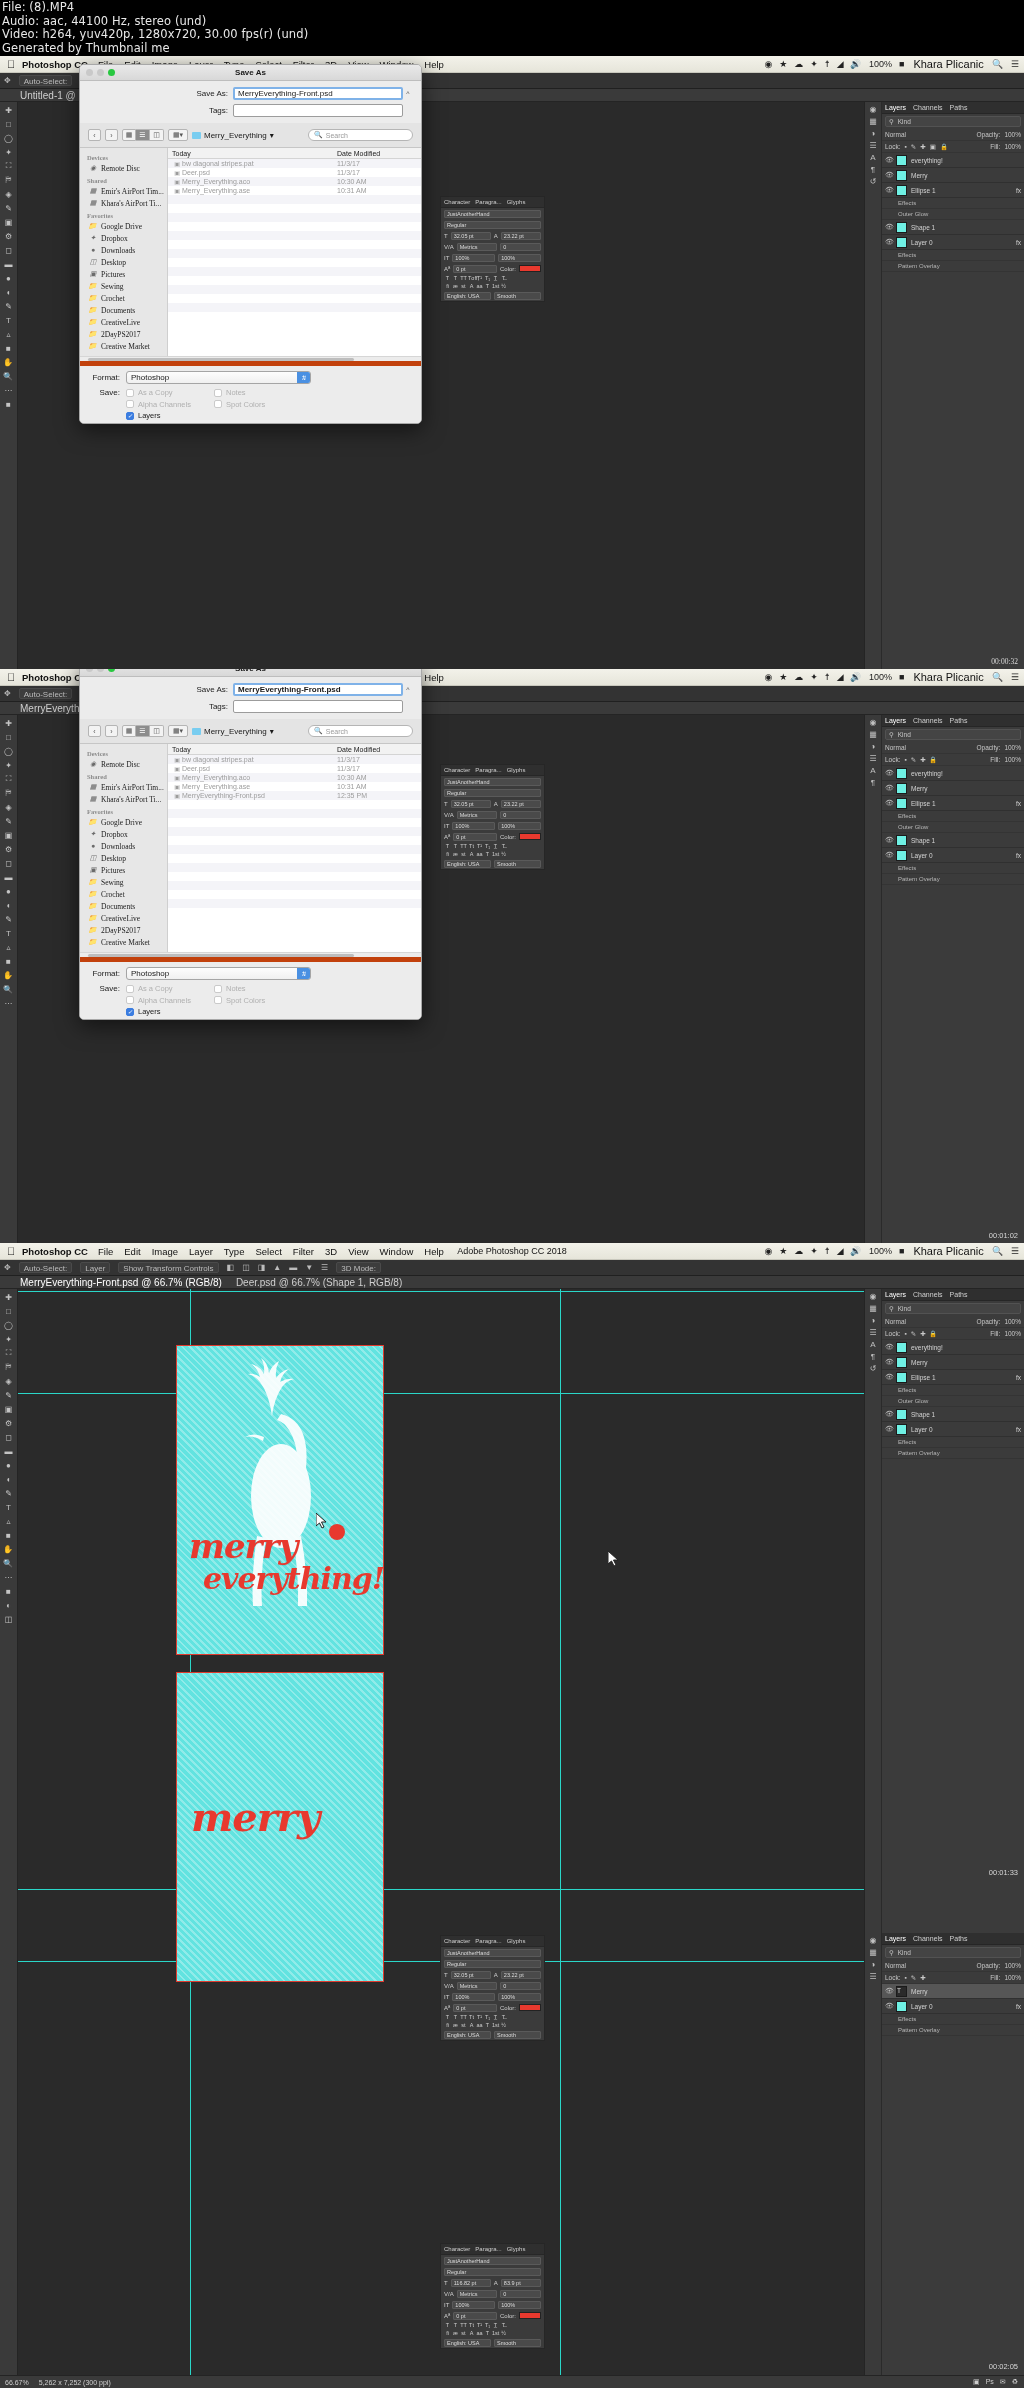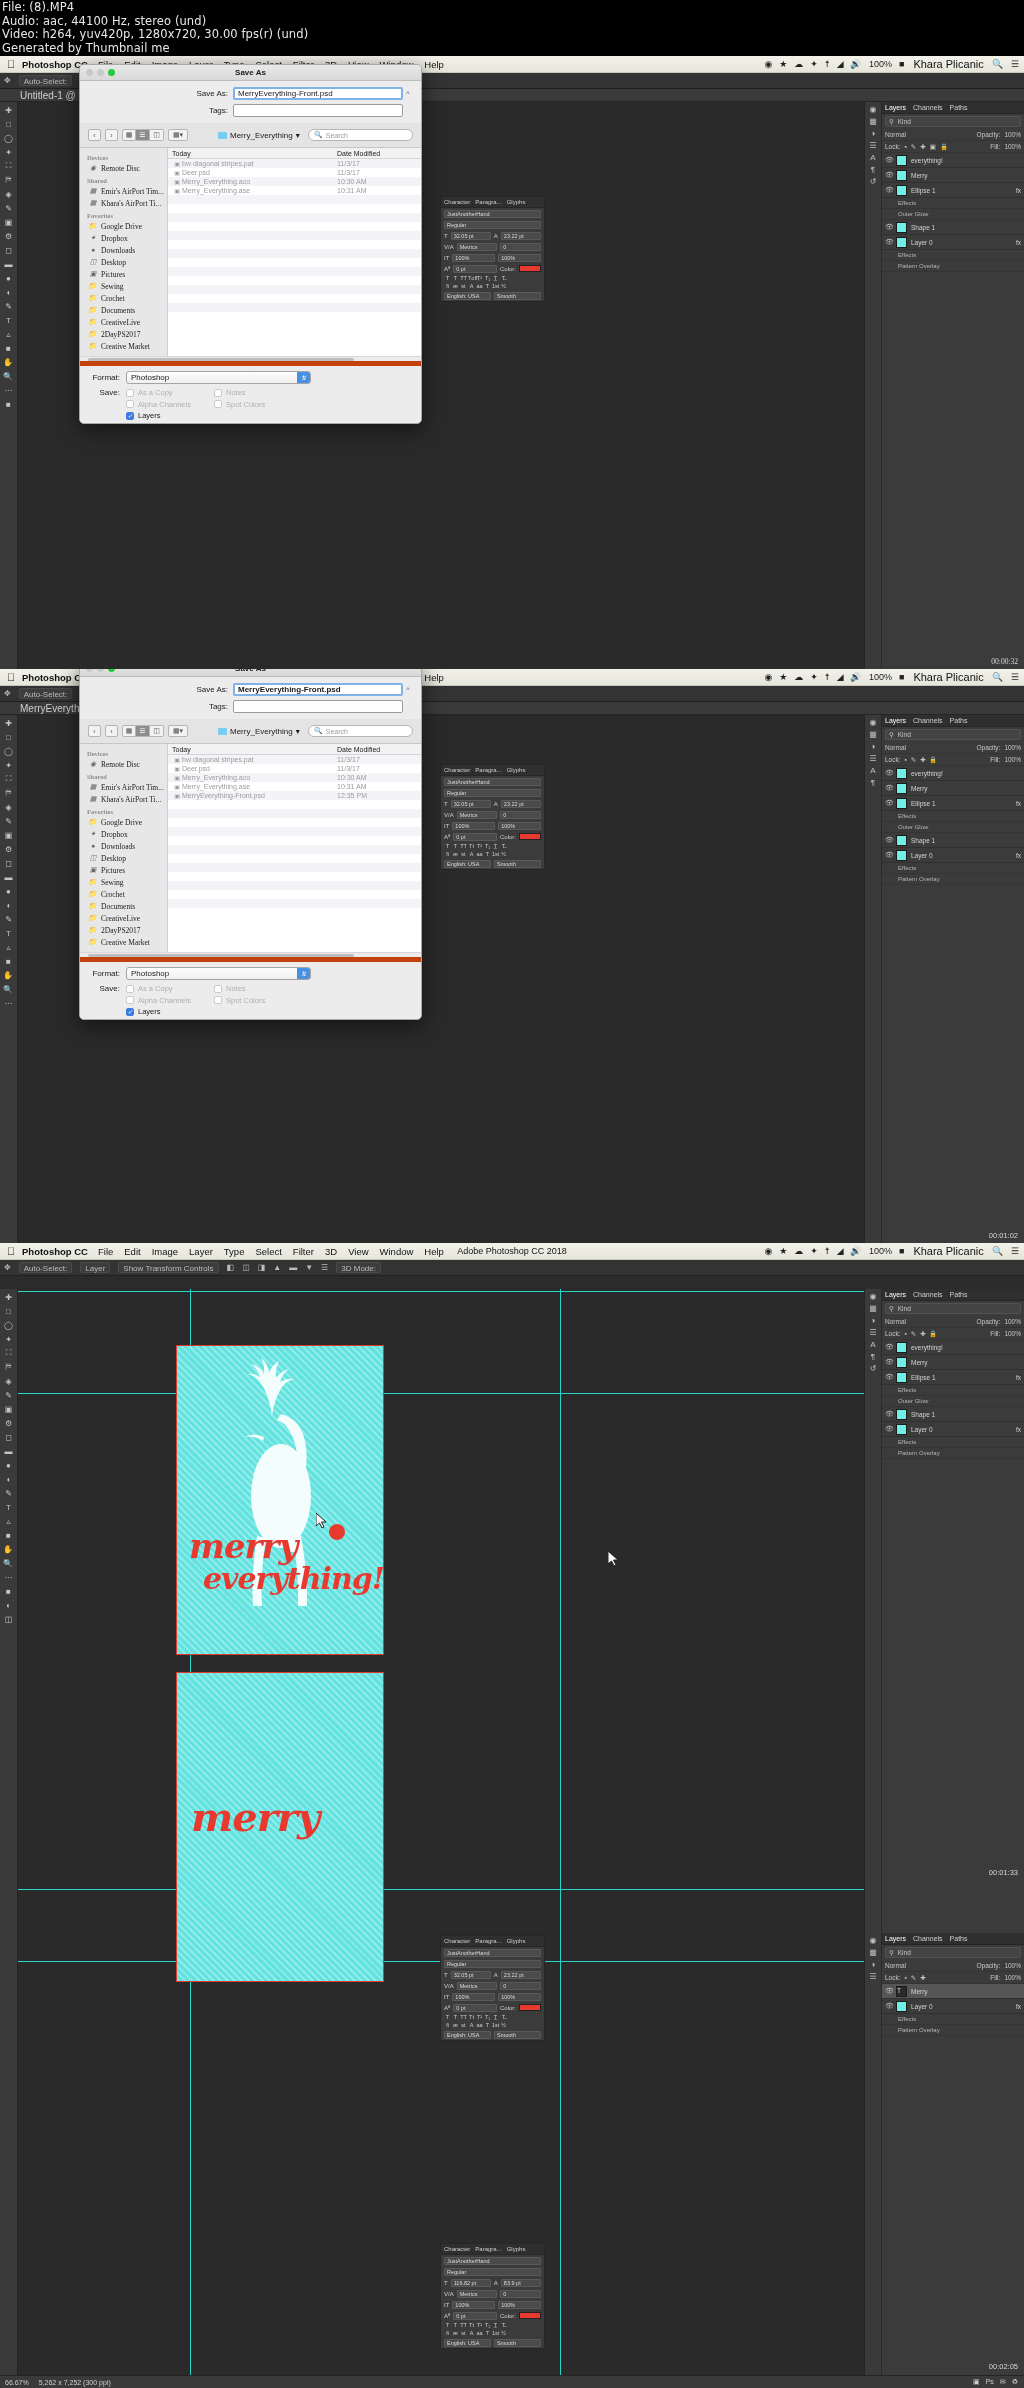--- a/index.html
+++ b/index.html
@@ -116,21 +116,21 @@
   .dlg .navbar { display:flex; align-items:center; gap:4px; padding:6px 8px; border-bottom:1px solid #c6c6c6;
                  background:#e4e4e4; }
   .dlg .nbtn { width:13px; height:12px; background:#f3f3f3; border:1px solid #b5b5b5; border-radius:2px;
                display:flex; align-items:center; justify-content:center; font-size:7px; color:#555; }
   .dlg .seg { display:flex; }
   .dlg .seg div { width:14px; height:12px; background:#f3f3f3; border:1px solid #b5b5b5; border-left:none;
                   display:flex; align-items:center; justify-content:center; font-size:7px; color:#555; }
   .dlg .seg div:first-child { border-left:1px solid #b5b5b5; border-radius:2px 0 0 2px; }
   .dlg .seg div:last-child { border-radius:0 2px 2px 0; }
   .dlg .seg div.on { background:#8d8d8d; color:#fff; }
-  .dlg .crumb { display:flex; align-items:center; gap:3px; font-size:8px; margin-left:26px; }
+  .dlg .crumb { display:flex; align-items:center; gap:3px; font-size:8px; }
   .dlg .folderico { width:9px; height:7px; background:#79cdf0; border-radius:1px; }
   .dlg .srch { margin-left:auto; width:105px; height:12px; background:#fff; border:1px solid #b5b5b5;
                border-radius:6px; display:flex; align-items:center; gap:3px; padding-left:5px; font-size:7px; color:#9a9a9a; }
   .dlg .body { display:flex; }
   .dlg .side { width:88px; background:#e7e7e7; border-right:1px solid #cfcfcf; padding:3px 0;font-family:Liberation Serif, serif; }
   .dlg .sechead { font-size:6.5px; color:#8c8c8c; font-weight:bold; padding:3px 0 1px 7px; }
   .dlg .sitem { display:flex; align-items:center; gap:4px; padding:1.5px 0 1.5px 9px; font-size:7.5px; }
   .dlg .sico { width:8px; height:8px; display:flex; align-items:center; justify-content:center; font-size:7px; color:#6b6b6b; }
   .dlg .filelist { flex:1; background:#fff; }
   .dlg .flhead { display:flex; height:11px; background:#f2f2f2; border-bottom:1px solid #d4d4d4;
@@ -1008,20 +1008,24 @@
     <span>◧</span>
     <span>◫</span>
     <span>◨</span>
     <span>▲</span>
     <span>▬</span>
     <span>▼</span>
     <span>☰</span>
     <span class="chip">3D Mode:</span>
   </div>
 
+  <div class="tabstrip">
+    <span style="color:#fff">MerryEverything-Front.psd @ 66.7% (RGB/8)</span>
+    <span>Deer.psd @ 66.7% (Shape 1, RGB/8)</span>
+  </div>
 
   <div class="canvaszone">
 
     <div class="guide guideV" style="left:190px"></div>
     <div class="guide guideV" style="left:560px"></div>
     <div class="guide guideH" style="top:2px"></div>
     <div class="guide guideH" style="top:104px"></div>
     <div class="guide guideH" style="top:600px"></div>
     <div class="guide guideH" style="top:672px"></div>
 

